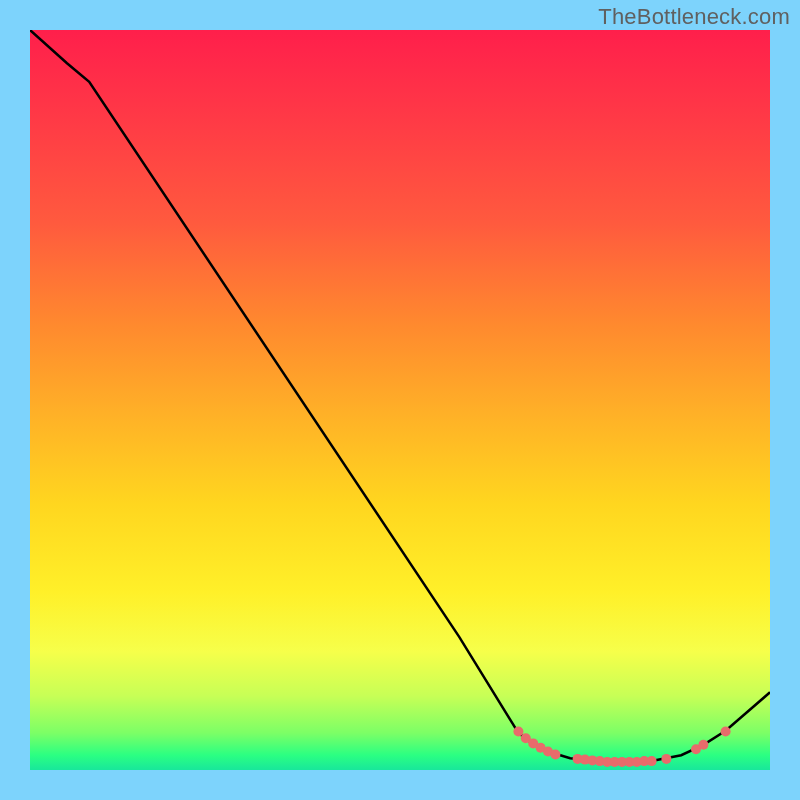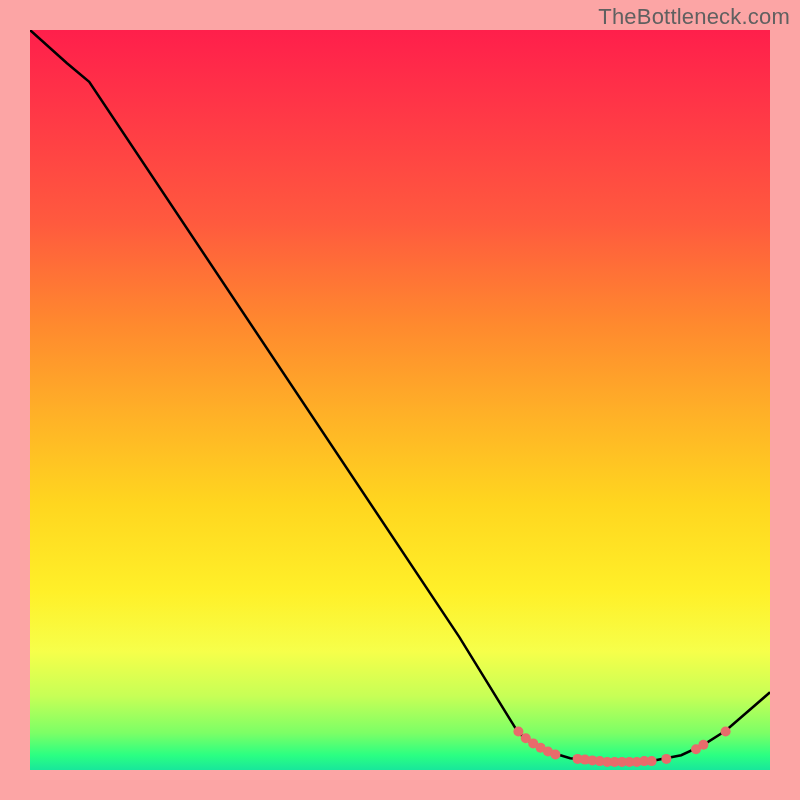--- a/index.html
+++ b/index.html
@@ -1,21 +1,21 @@
 <!DOCTYPE html>
 <html><head>
 <meta charset="utf-8">
 <style>
   * { margin: 0; padding: 0; box-sizing: border-box; }
   html, body { width: 800px; height: 800px; background: #000; overflow: hidden; }
   .frame {
     position: relative;
     width: 800px;
     height: 800px;
-    background: #fca5a5;
+    background: #7dd3fc;
   }
   .watermark {
     position: absolute;
     top: 4px;
     right: 10px;
     color: #606060;
     font-family: Arial, Helvetica, sans-serif;
     font-size: 22px;
     font-weight: 500;
     letter-spacing: 0.2px;

